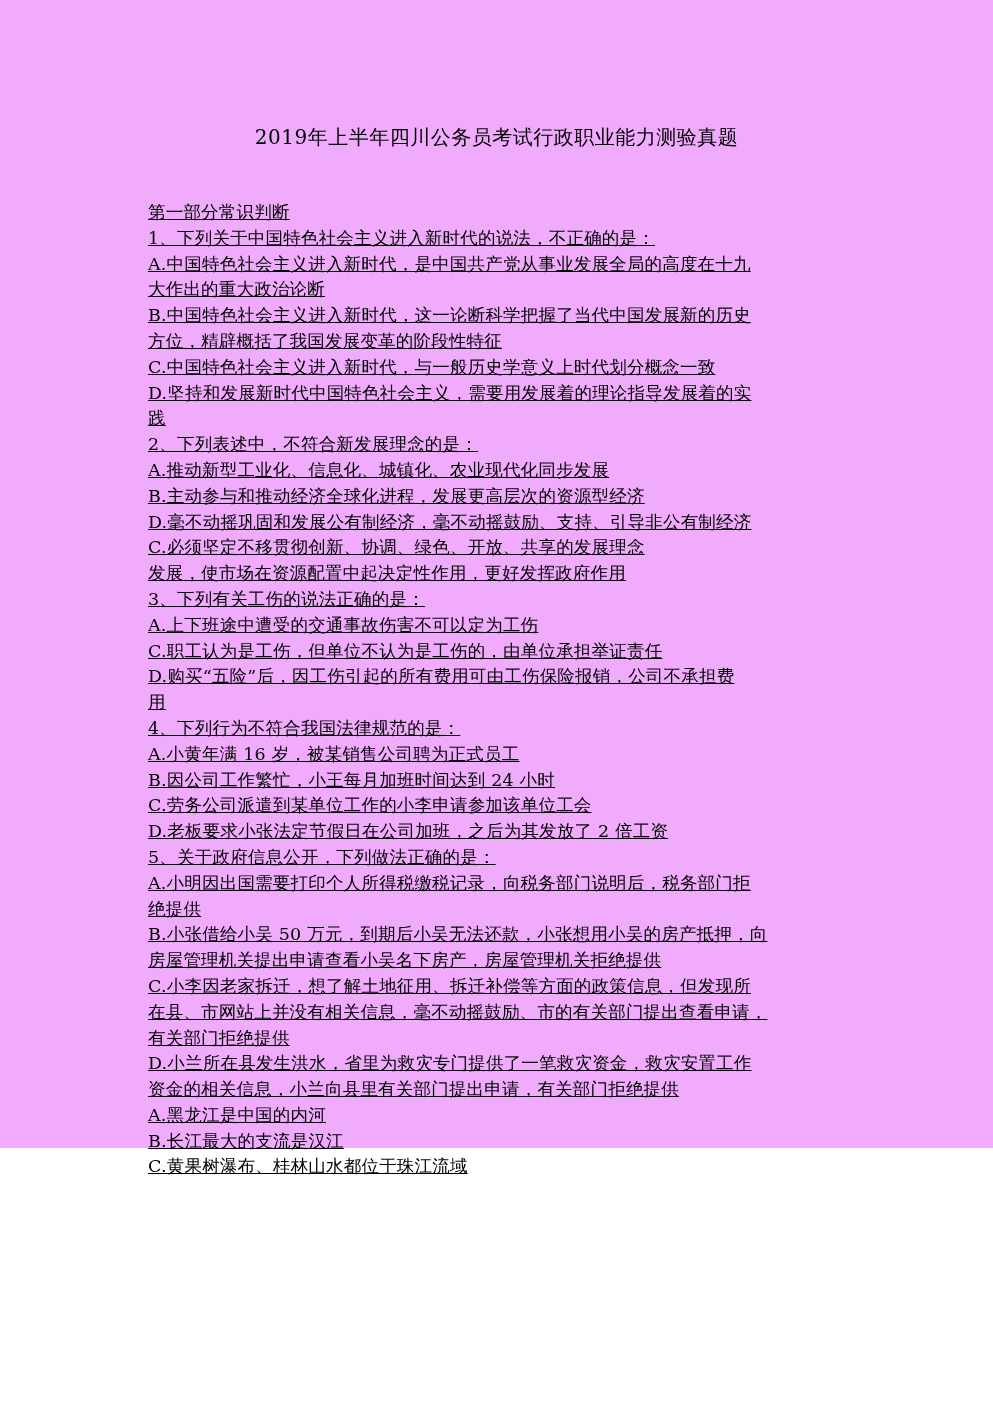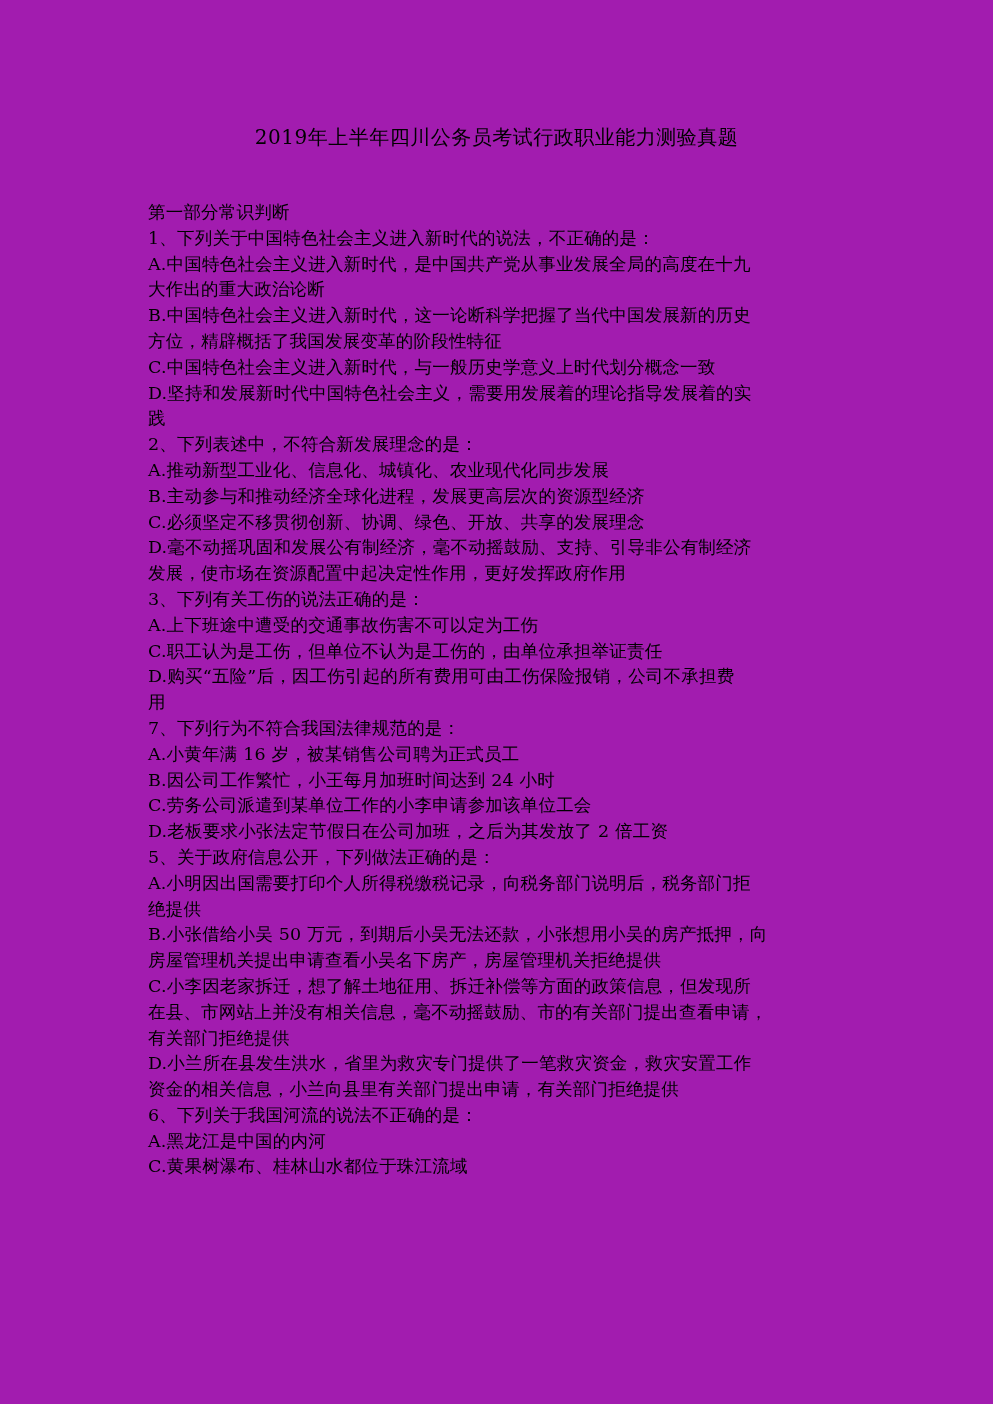--- a/index.html
+++ b/index.html
@@ -12,39 +12,40 @@
     height: 1404px;
     position: relative;
     overflow: hidden;
     color: #000000;
     font-family: "DejaVu Serif", "Liberation Serif", serif;
   }
   .page {
     position: absolute;
     left: 0; top: 0;
     width: 993px;
-    height: 1404px;
-    background: #a21caf;
+    height: 1148px;
+    background: #f0abfc;
   }
   .doc-title {
     position: absolute;
     top: 122px;
     left: 0;
     width: 993px;
     text-align: center;
     font-size: 20px;
     line-height: 30px;
     letter-spacing: 0.5px;
     white-space: nowrap;
   }
   .body-text {
     position: absolute;
     top: 200px;
     left: 148px;
     width: 700px;
+    text-decoration: underline;
   }
   .line {
     font-size: 17.5px;
     line-height: 25.8px;
     height: 25.8px;
     white-space: nowrap;
     letter-spacing: 0.2px;
   }
 </style>
 </head>
@@ -59,40 +60,40 @@
     <div class="line">A.中国特色社会主义进入新时代，是中国共产党从事业发展全局的高度在十九</div>
     <div class="line">大作出的重大政治论断</div>
     <div class="line">B.中国特色社会主义进入新时代，这一论断科学把握了当代中国发展新的历史</div>
     <div class="line">方位，精辟概括了我国发展变革的阶段性特征</div>
     <div class="line">C.中国特色社会主义进入新时代，与一般历史学意义上时代划分概念一致</div>
     <div class="line">D.坚持和发展新时代中国特色社会主义，需要用发展着的理论指导发展着的实</div>
     <div class="line">践</div>
     <div class="line">2、下列表述中，不符合新发展理念的是：</div>
     <div class="line">A.推动新型工业化、信息化、城镇化、农业现代化同步发展</div>
     <div class="line">B.主动参与和推动经济全球化进程，发展更高层次的资源型经济</div>
+    <div class="line">D.毫不动摇巩固和发展公有制经济，毫不动摇鼓励、支持、引导非公有制经济</div>
     <div class="line">C.必须坚定不移贯彻创新、协调、绿色、开放、共享的发展理念</div>
-    <div class="line">D.毫不动摇巩固和发展公有制经济，毫不动摇鼓励、支持、引导非公有制经济</div>
     <div class="line">发展，使市场在资源配置中起决定性作用，更好发挥政府作用</div>
     <div class="line">3、下列有关工伤的说法正确的是：</div>
     <div class="line">A.上下班途中遭受的交通事故伤害不可以定为工伤</div>
     <div class="line">C.职工认为是工伤，但单位不认为是工伤的，由单位承担举证责任</div>
     <div class="line">D.购买“五险”后，因工伤引起的所有费用可由工伤保险报销，公司不承担费</div>
     <div class="line">用</div>
-    <div class="line">7、下列行为不符合我国法律规范的是：</div>
+    <div class="line">4、下列行为不符合我国法律规范的是：</div>
     <div class="line">A.小黄年满 16 岁，被某销售公司聘为正式员工</div>
     <div class="line">B.因公司工作繁忙，小王每月加班时间达到 24 小时</div>
     <div class="line">C.劳务公司派遣到某单位工作的小李申请参加该单位工会</div>
     <div class="line">D.老板要求小张法定节假日在公司加班，之后为其发放了 2 倍工资</div>
     <div class="line">5、关于政府信息公开，下列做法正确的是：</div>
     <div class="line">A.小明因出国需要打印个人所得税缴税记录，向税务部门说明后，税务部门拒</div>
     <div class="line">绝提供</div>
     <div class="line">B.小张借给小吴 50 万元，到期后小吴无法还款，小张想用小吴的房产抵押，向</div>
     <div class="line">房屋管理机关提出申请查看小吴名下房产，房屋管理机关拒绝提供</div>
     <div class="line">C.小李因老家拆迁，想了解土地征用、拆迁补偿等方面的政策信息，但发现所</div>
     <div class="line">在县、市网站上并没有相关信息，毫不动摇鼓励、市的有关部门提出查看申请，</div>
     <div class="line">有关部门拒绝提供</div>
     <div class="line">D.小兰所在县发生洪水，省里为救灾专门提供了一笔救灾资金，救灾安置工作</div>
     <div class="line">资金的相关信息，小兰向县里有关部门提出申请，有关部门拒绝提供</div>
-    <div class="line">6、下列关于我国河流的说法不正确的是：</div>
     <div class="line">A.黑龙江是中国的内河</div>
+    <div class="line">B.长江最大的支流是汉江</div>
     <div class="line">C.黄果树瀑布、桂林山水都位于珠江流域</div>
   </div>
 </div>
 
 </body></html>

